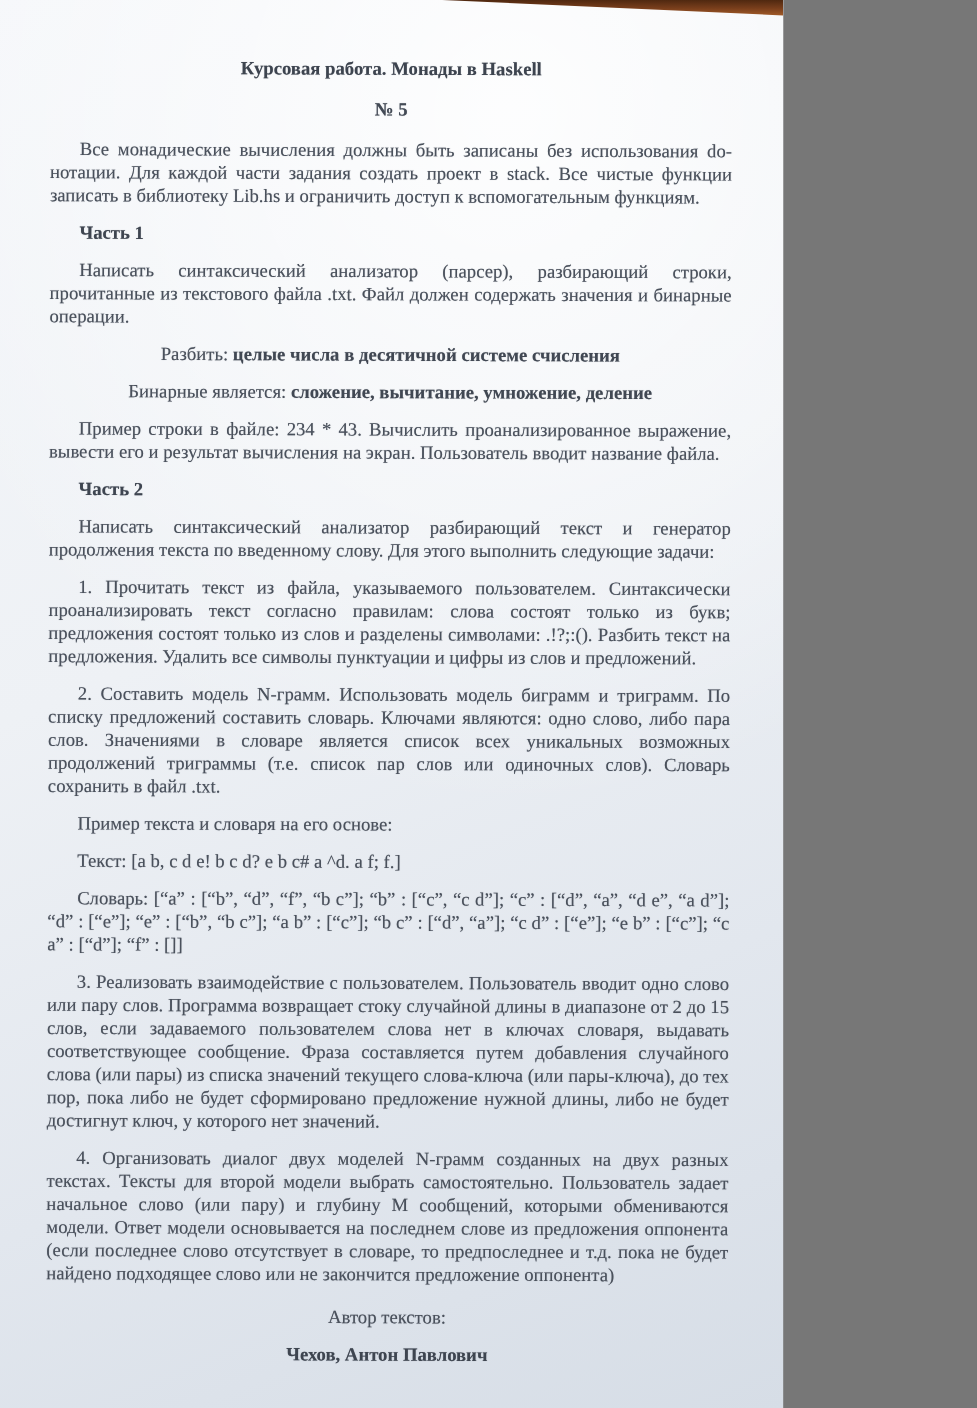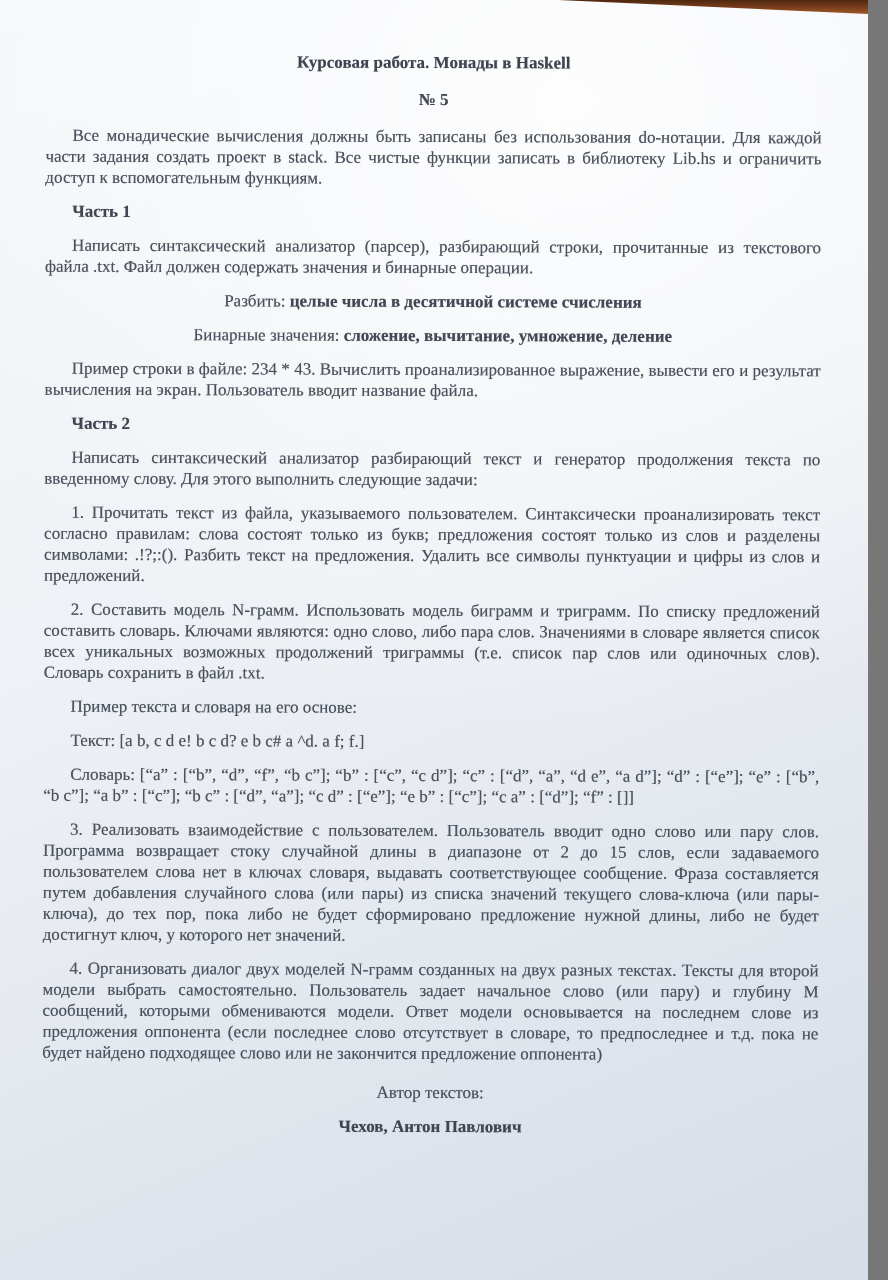--- a/index.html
+++ b/index.html
@@ -3,21 +3,21 @@
 <meta charset="utf-8">
 <style>
   html, body { margin: 0; padding: 0; }
   body {
     width: 888px; height: 1280px;
     font-family: "Liberation Serif", "DejaVu Serif", serif;
     background: #777;
   }
   .photo {
     position: relative;
-    width: 868px; height: 1280px;
+    width: 712px; height: 1280px;
     overflow: hidden;
     background:
       radial-gradient(130% 80% at 65% 8%, rgba(255,255,255,0.85), rgba(255,255,255,0) 62%),
       linear-gradient(158deg, #f5f7fa 0%, #eef1f5 42%, #e2e7ee 72%, #d6dde6 100%);
   }
   .table-corner {
     position: absolute; top: 0; right: 0;
     width: 310px; height: 16px;
     pointer-events: none;
   }
@@ -76,21 +76,21 @@
     <p class="centered doc-number">№ 5</p>
 
     <p>Все монадические вычисления должны быть записаны без использования do-нотации. Для каждой части задания создать проект в stack. Все чистые функции записать в библиотеку Lib.hs и ограничить доступ к вспомогательным функциям.</p>
 
     <p class="heading">Часть 1</p>
 
     <p>Написать синтаксический анализатор (парсер), разбирающий строки, прочитанные из текстового файла .txt. Файл должен содержать значения и бинарные операции.</p>
 
     <p class="centered"><span>Разбить:</span> <span class="semibold">целые числа в десятичной системе счисления</span></p>
 
-    <p class="centered"><span>Бинарные значения:</span> <span class="semibold">сложение, вычитание, умножение, деление</span></p>
+    <p class="centered"><span>Бинарные является:</span> <span class="semibold">сложение, вычитание, умножение, деление</span></p>
 
     <p>Пример строки в файле: 234 * 43. Вычислить проанализированное выражение, вывести его и результат вычисления на экран. Пользователь вводит название файла.</p>
 
     <p class="heading">Часть 2</p>
 
     <p>Написать синтаксический анализатор разбирающий текст и генератор продолжения текста по введенному слову. Для этого выполнить следующие задачи:</p>
 
     <p>1. Прочитать текст из файла, указываемого пользователем. Синтаксически проанализировать текст согласно правилам: слова состоят только из букв; предложения состоят только из слов и разделены символами: .!?;:(). Разбить текст на предложения. Удалить все символы пунктуации и цифры из слов и предложений.</p>
 
     <p>2. Составить модель N-грамм. Использовать модель биграмм и триграмм. По списку предложений составить словарь. Ключами являются: одно слово, либо пара слов. Значениями в словаре является список всех уникальных возможных продолжений триграммы (т.е. список пар слов или одиночных слов). Словарь сохранить в файл .txt.</p>

